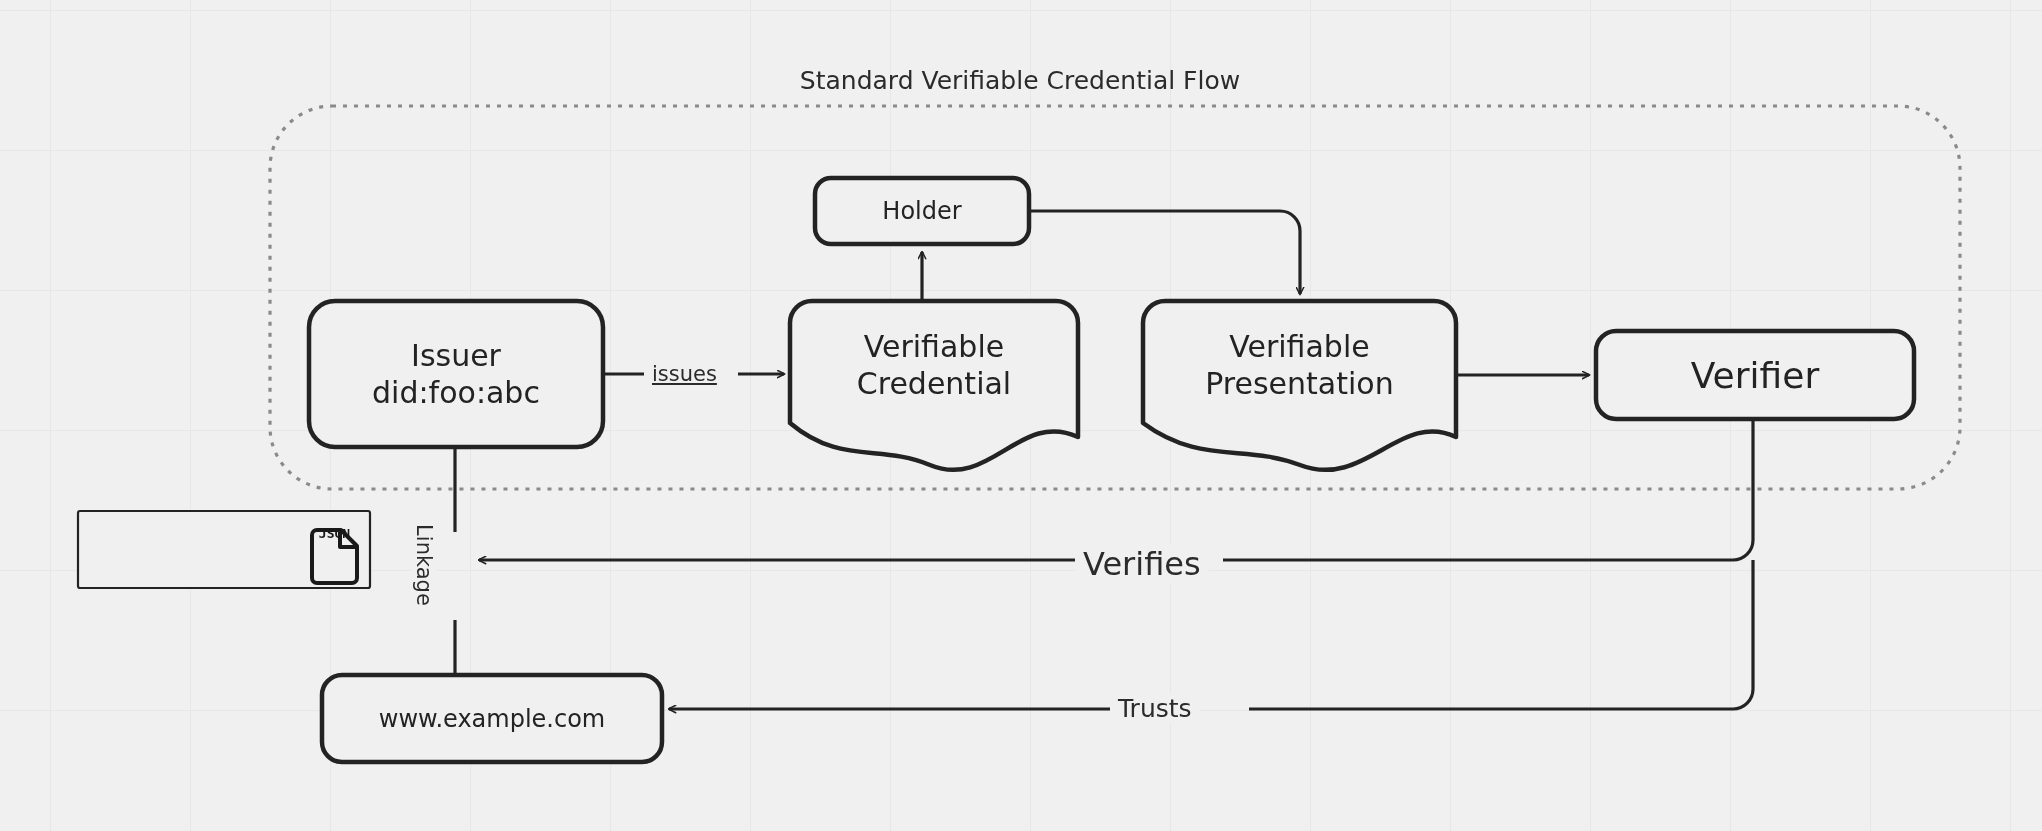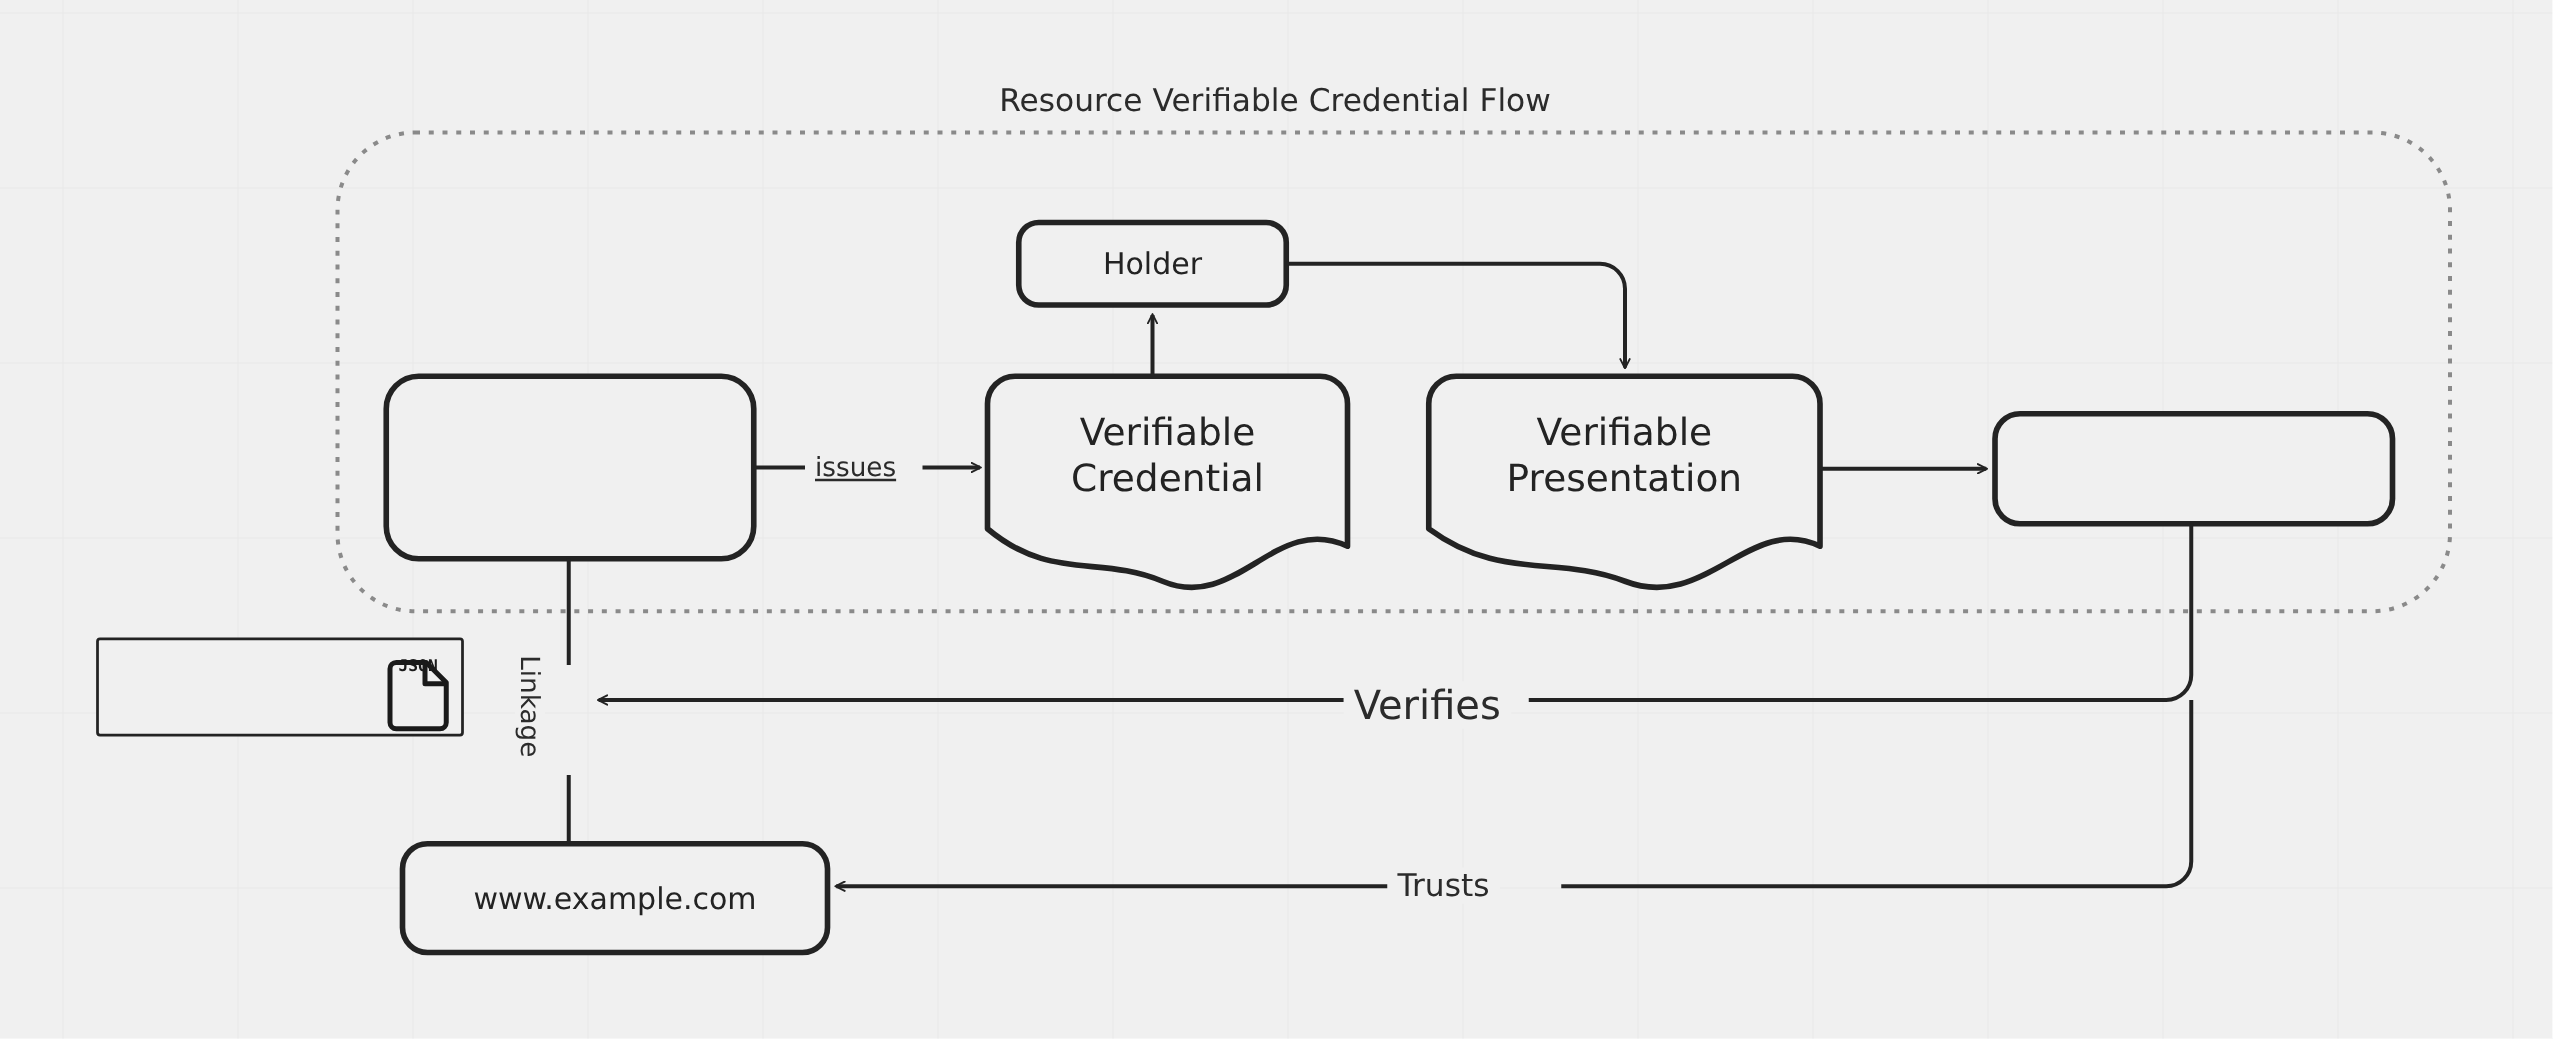--- a/index.html
+++ b/index.html
@@ -140,32 +140,35 @@
     <path d="M 1075 560 L 479 560" fill="none" stroke="#232323" stroke-width="3.2" marker-end="url(#arrow)"></path>
 
     <path d="M 1753 560
              L 1753 689
              a 20 20 0 0 1 -20 20
              L 1249 709" fill="none" stroke="#232323" stroke-width="3.2"></path>
     <path d="M 1110 709 L 669 709" fill="none" stroke="#232323" stroke-width="3.2" marker-end="url(#arrow)"></path>
   </svg>
 
   <div id="group-title-wrap">
-    <span>Resource Verifiable Credential Flow</span>
+    <span>Standard Verifiable Credential Flow</span>
   </div>
 
+  <div class="node-label" style="left:309px; top:301px; width:294px; height:146px; font-size:30px;">Issuer
+did:foo:abc</div>
 
   <div class="node-label" style="left:815px; top:178px; width:214px; height:66px; font-size:24px;">Holder</div>
 
   <div class="node-label" style="left:790px; top:305px; width:288px; height:120px; font-size:30px;">Verifiable
 Credential</div>
 
   <div class="node-label" style="left:1143px; top:305px; width:313px; height:120px; font-size:30px;">Verifiable
 Presentation</div>
 
+  <div class="node-label" style="left:1596px; top:331px; width:318px; height:88px; font-size:36px;">Verifier</div>
 
 
   <div class="json-icon-text" style="position:absolute; left:312px; top:526px; width:45px; text-align:center; font-size:13px; color:#1a1a1a;">JSON</div>
 
   <div class="node-label" style="left:322px; top:675px; width:340px; height:87px; font-size:24px;">www.example.com</div>
 
   <div class="edge-label" style="left:644px; top:362px; font-size:21px;text-decoration:underline;">issues</div>
 
   <div class="edge-label rot-label" style="left:424px; top:565px; font-size:21px; transform-origin:left top; transform:rotate(90deg) translate(-50%, -50%);">Linkage</div>
 

